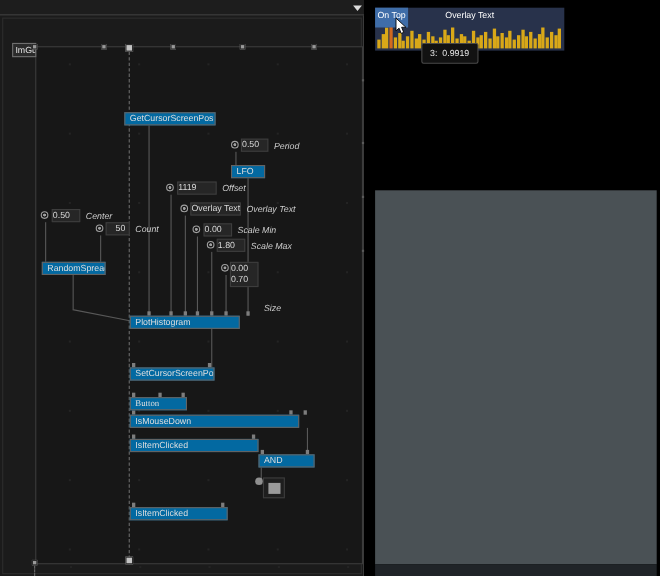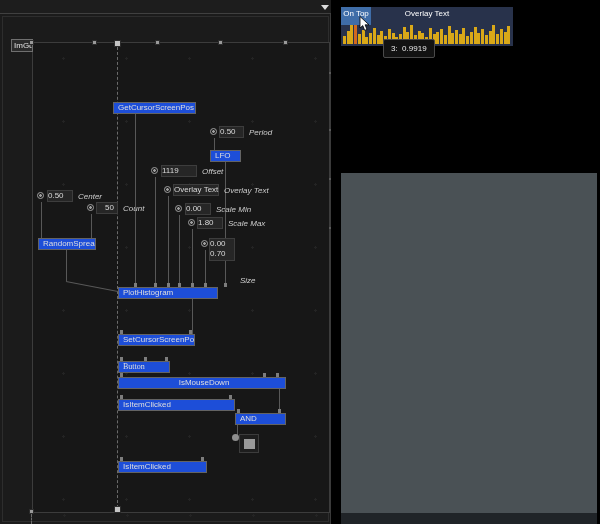--- a/index.html
+++ b/index.html
@@ -28,21 +28,21 @@
                color:#e2e2e2; overflow:hidden; white-space:nowrap; z-index:5; }
 
   .handle { position:absolute; width:5px; height:5px; background:#9a9a9a; border:1px solid #2c2c2c; z-index:6; }
   .handle.big { width:7px; height:7px; background:#c4c4c4; }
 
   .dash-v { position:absolute; border-left:1px dashed #6b6b6b; z-index:1; }
 
   .wire-v { position:absolute; width:1px; background:#585858; z-index:1; }
   .wire-d { position:absolute; height:1px; background:#585858; transform-origin:left center; z-index:1; }
 
-  .node { position:absolute; height:12px; background:#1d4ed8; border:1px solid #636363;
+  .node { position:absolute; height:12px; background:#0369a1; border:1px solid #636363;
           font-size:8px; line-height:10px; padding-left:4px; color:#dedede; white-space:nowrap;
           z-index:3; overflow:hidden; }
   .tick { position:absolute; width:3px; height:4px; background:#7d7d7d; z-index:2; }
 
   .pin { position:absolute; width:7px; height:7px; border:1px solid #a0a0a0; border-radius:50%;
          background: radial-gradient(circle, #a0a0a0 0 1px, transparent 1.6px); z-index:3; }
   .vbox { position:absolute; height:12px; background:#262626; border:1px solid #3d3d3d;
           font-size:8px; line-height:10px; text-align:left; color:#d9d9d9; z-index:3; white-space:nowrap; }
   .vbox.two { height:23px; line-height:10px; }
   .vbox.right { text-align:right; padding-right:3px; }
@@ -134,21 +134,21 @@
     <div class="tick" style="left:278px; top:409px;"></div>
     <div class="tick" style="left:120px; top:457px;"></div>
     <div class="tick" style="left:201px; top:457px;"></div>
 
     <div class="node" style="left:113px; top:102px; width:83px;"><span>GetCursorScreenPos</span></div>
     <div class="node" style="left:210px; top:150px; width:31px;"><span>LFO</span></div>
     <div class="node" style="left:38px; top:238px; width:58px;"><span>RandomSpread</span></div>
     <div class="node" style="left:118px; top:287px; width:100px;"><span>PlotHistogram</span></div>
     <div class="node" style="left:118px; top:334px; width:77px;"><span>SetCursorScreenPosition</span></div>
     <div class="node" style="left:118px; top:361px; width:52px;font-family:Liberation Serif, serif;"><span>Button</span></div>
-    <div class="node" style="left:118px; top:377px; width:168px;text-align:center;"><span>IsMouseDown</span></div>
+    <div class="node" style="left:118px; top:377px; width:154px;"><span>IsMouseDown</span></div>
     <div class="node" style="left:118px; top:399px; width:117px;"><span>IsItemClicked</span></div>
     <div class="node" style="left:235px; top:413px; width:51px;"><span>AND</span></div>
     <div class="node" style="left:118px; top:461px; width:89px;"><span>IsItemClicked</span></div>
 
     <div class="out-circle"></div>
     <div class="check-outer">
       <div class="check-inner"></div>
     </div>
 
     <div class="pin" style="left:210px; top:128px;"></div>

